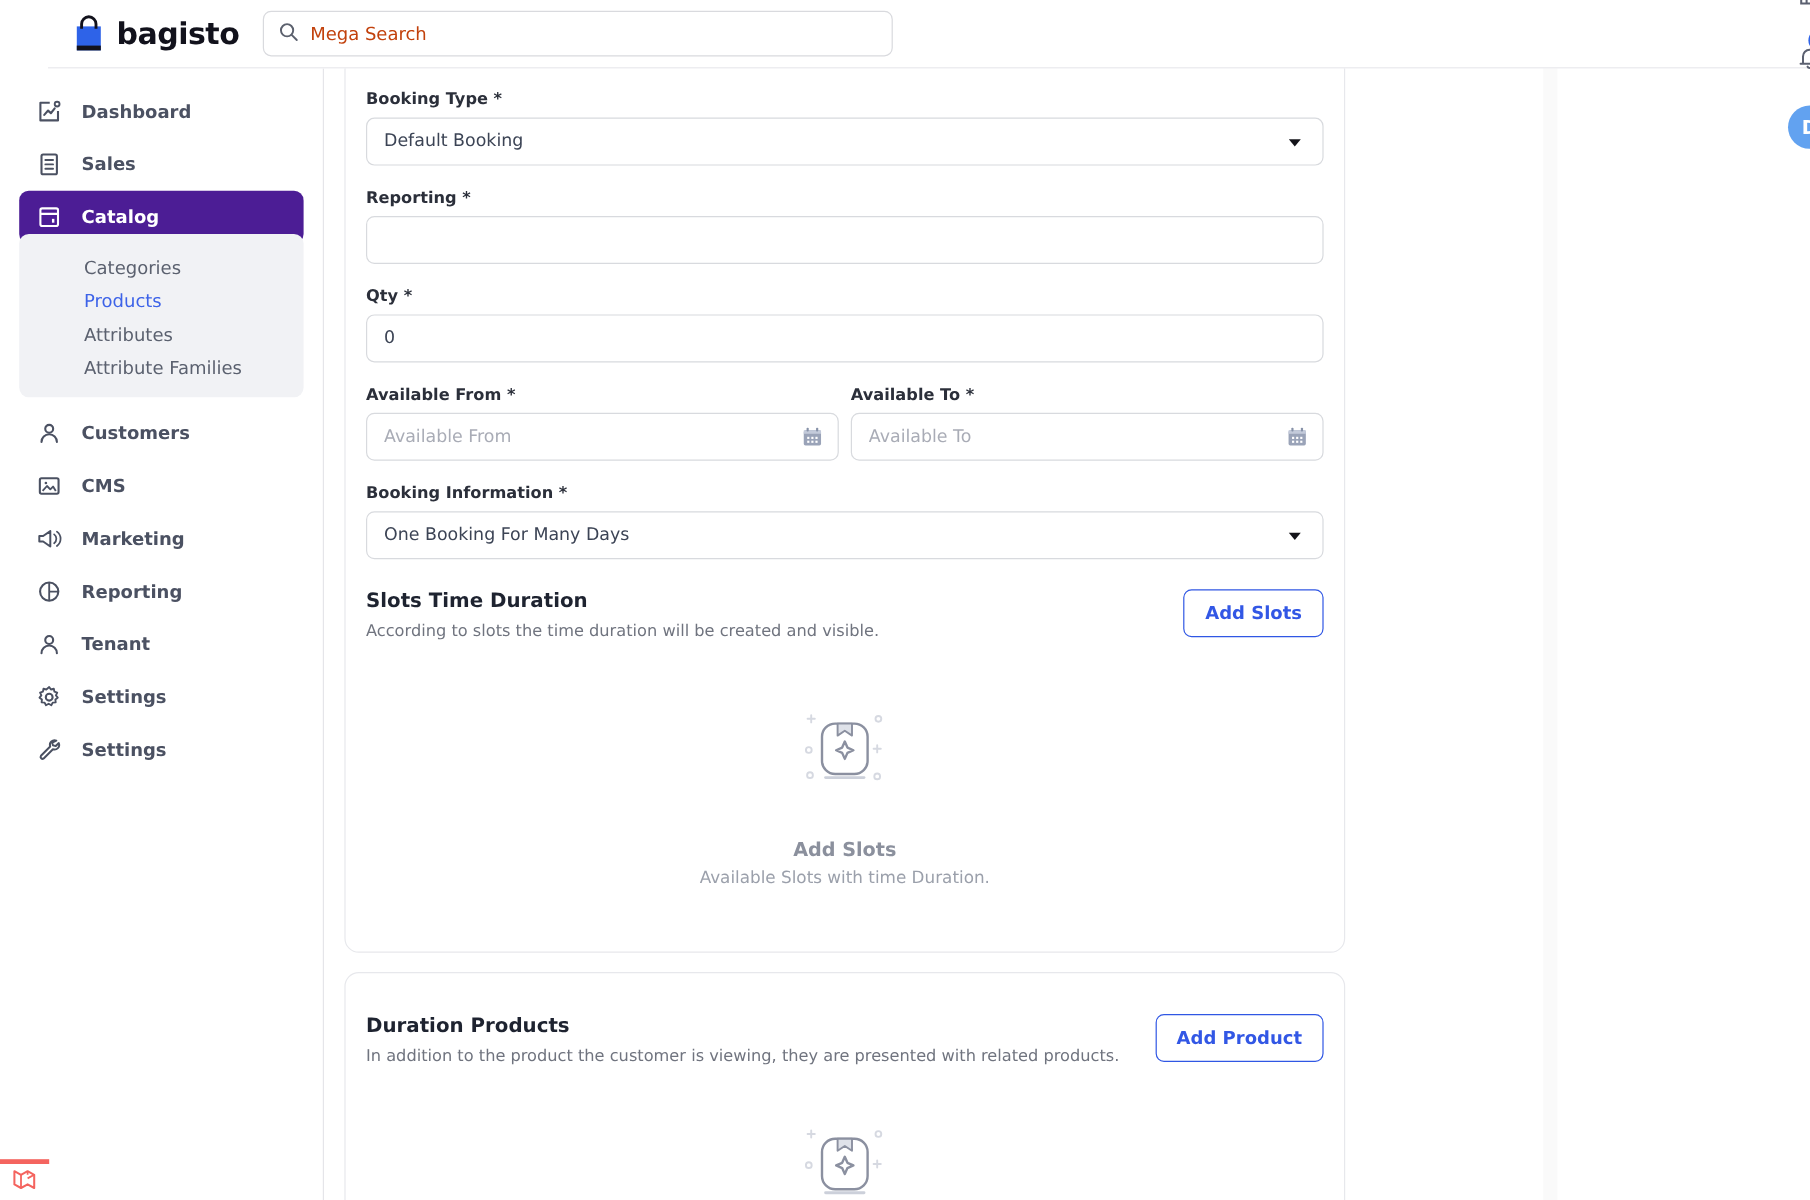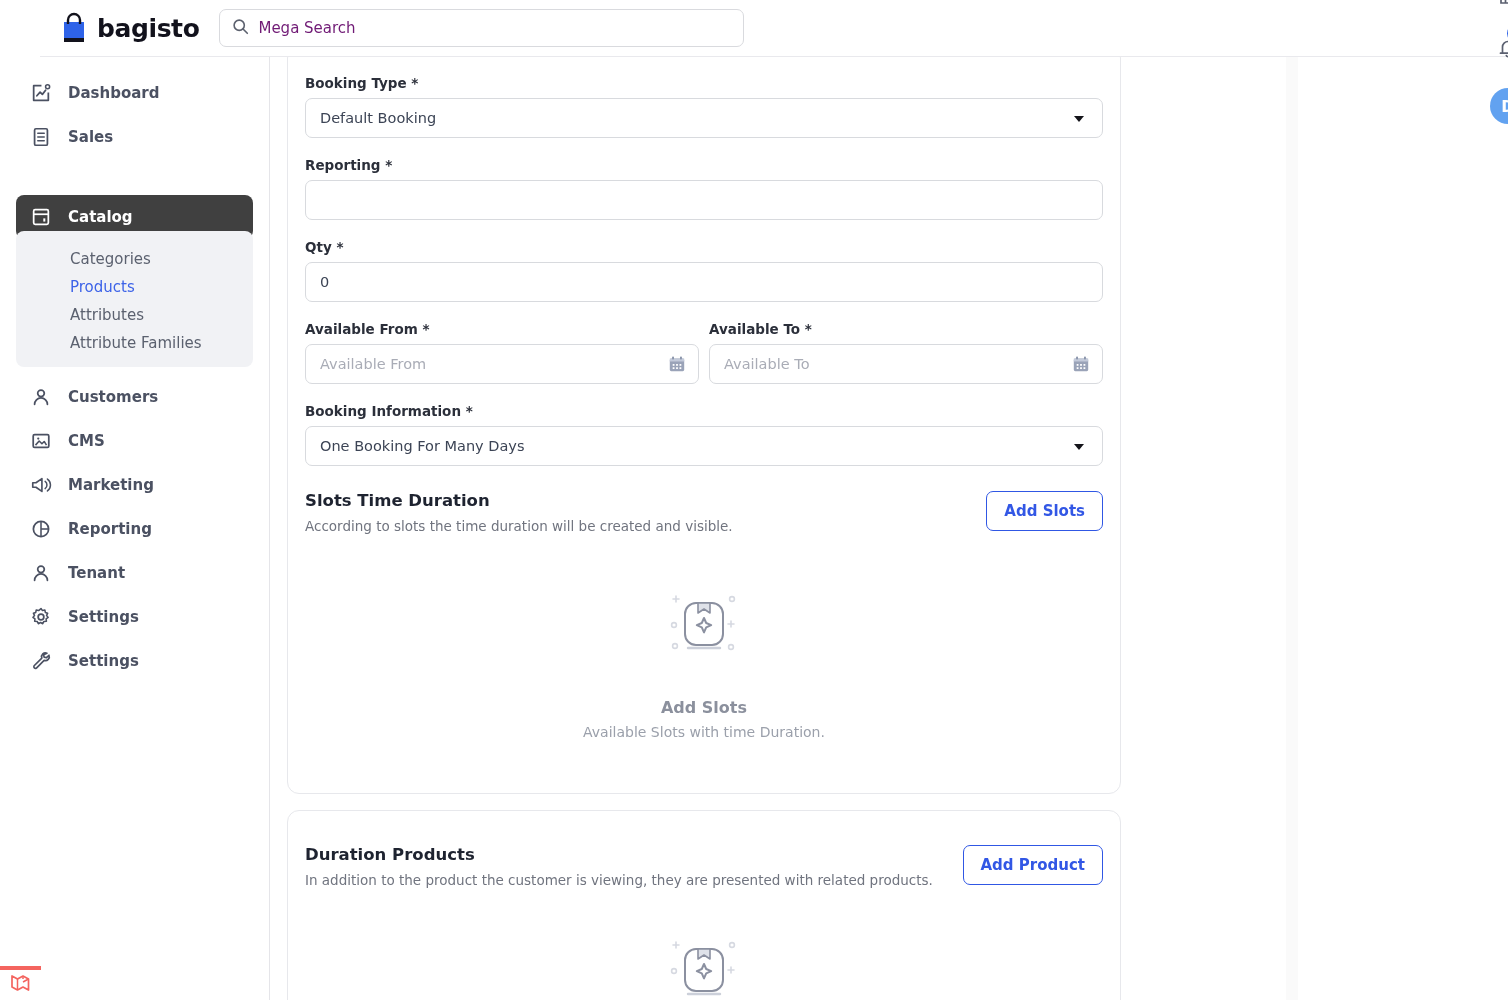--- a/index.html
+++ b/index.html
@@ -24,21 +24,21 @@
   .logo-mark { width: 28px; height: 32px; position: relative; }
   .logo-text { font-size: 25px; font-weight: 700; color: #12121c; letter-spacing: -0.4px; }
 
   .search-box {
     margin-left: 20px;
     width: 525px; height: 38px;
     border: 1px solid #d9dade; border-radius: 7px;
     display: flex; align-items: center; gap: 9px;
     padding: 0 12px; background: #fff;
   }
-  .search-placeholder { font-size: 15px; color: #701a75; }
+  .search-placeholder { font-size: 15px; color: #c2410c; }
 
   .header-right { margin-left: auto; display: flex; align-items: center; gap: 28px; margin-right: 22px; flex-direction: column; }
   .hicon { width: 24px; height: 24px; position: relative; display:block; cursor: pointer; }
   .bell-wrap { position: relative; }
   .badge {
     position: absolute; top: -12px; left: 11px;
     min-width: 23px; height: 19px; border-radius: 10px;
     background: #2E63E8; color: #fff;
     font-size: 11px; font-weight: 700;
     display: flex; align-items: center; justify-content: center;
@@ -61,21 +61,21 @@
     padding-top: 14px;
     z-index: 10;
   }
   .nav-item {
     display: flex; align-items: center; gap: 16px;
     height: 44px; margin: 0 16px; padding: 0 14px;
     border-radius: 8px; cursor: pointer;
     color: #4b5162;
   }
   .nav-item .label { font-size: 15px; font-weight: 700; color: #4b5162; }
-  .nav-item.active { background: #404040; margin-top: 36px; }
+  .nav-item.active { background: #4c1d95; }
   .nav-item.active .label { color: #ffffff; }
   .nav-icon { width: 22px; height: 22px; flex: 0 0 22px; display: block; }
 
   .submenu { background: #f1f2f5; border-radius: 8px; margin: 0 16px; padding: 6px 0 10px 0; margin-top: -8px; padding-top: 14px; }
   .submenu-item {
     font-size: 15px; color: #5b616f;
     padding: 5px 0 5px 54px; cursor: pointer;
   }
   .submenu-item.current { color: #3D63E8; }
 

